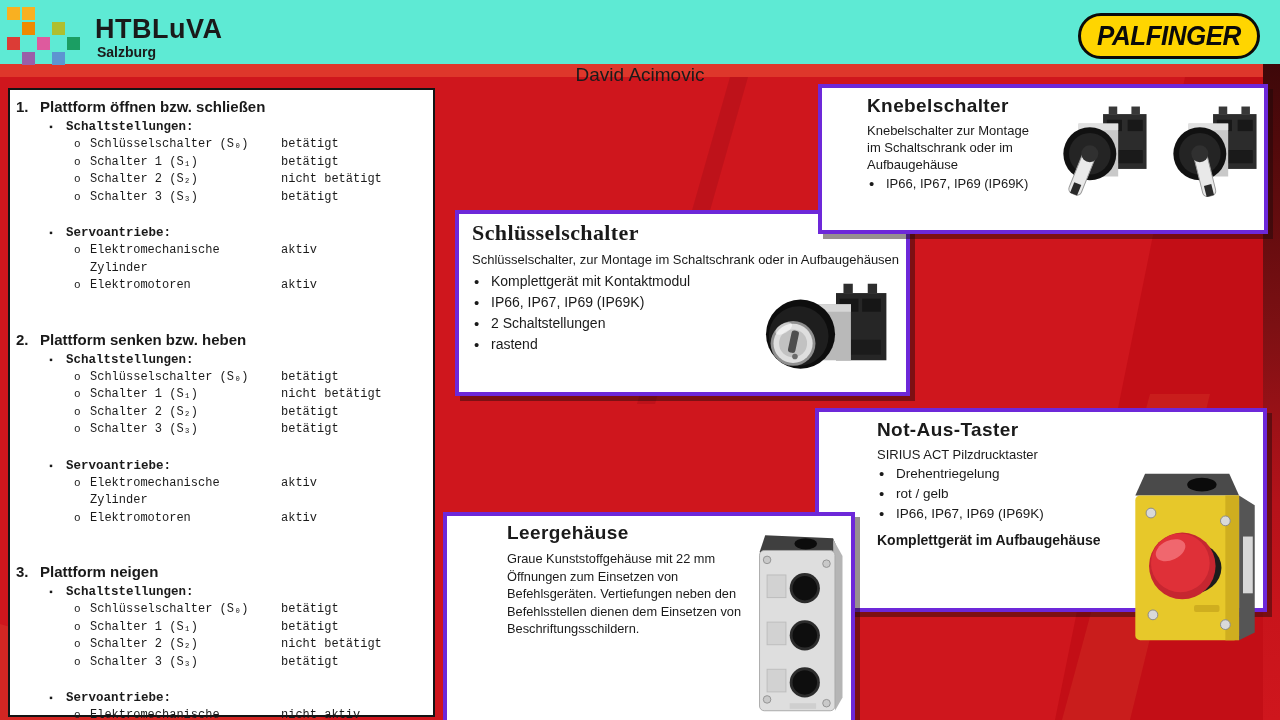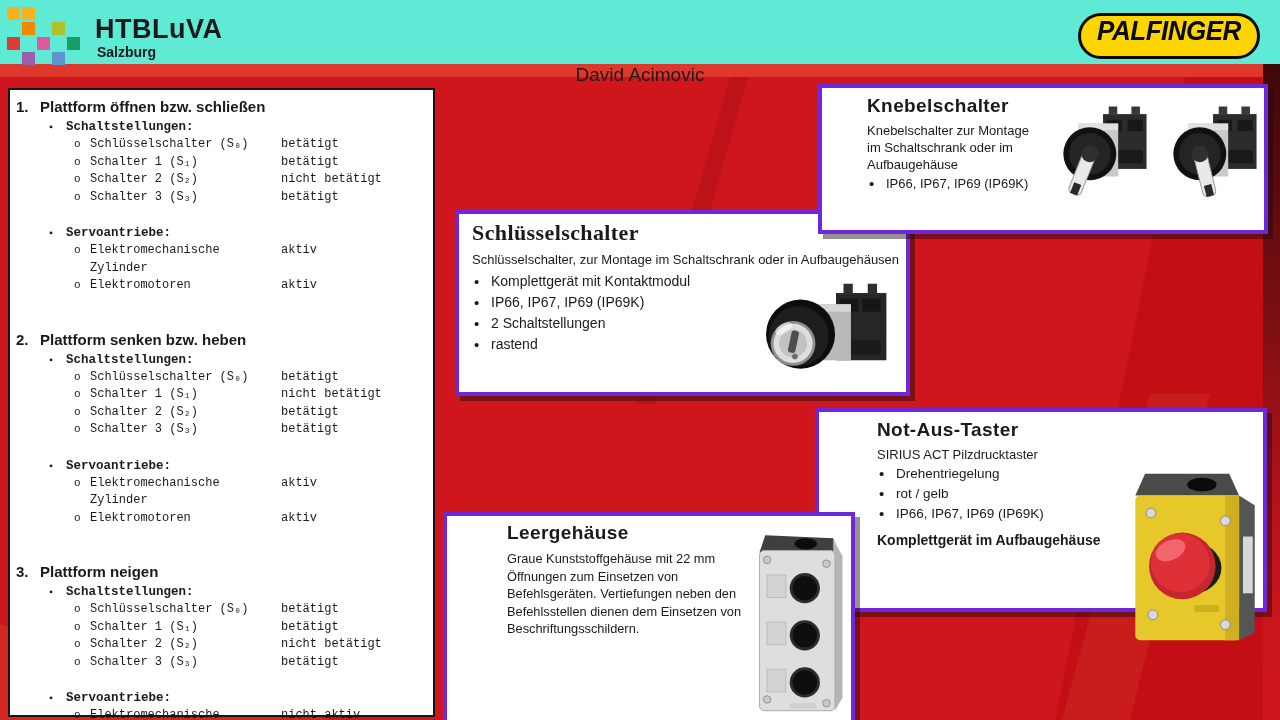--- a/index.html
+++ b/index.html
@@ -14,21 +14,21 @@
   .right-strip{position:absolute;left:1263px;top:0;width:17px;height:720px;z-index:1;
     background:linear-gradient(#2e0708 0%,#51090b 20%,#7c1013 45%,#b5121a 70%,#c8141b 85%,#cf161d 100%);}
   
   .header{position:absolute;left:0;top:0;width:1280px;height:64px;background:#5eead4;z-index:2;}
   .mosaic{position:absolute;left:7px;top:7px;display:grid;
     grid-template-columns:repeat(5,13px);grid-template-rows:repeat(4,13px);gap:2px;}
   .school-name{position:absolute;left:95px;top:14px;font-size:27px;font-weight:bold;color:#1a1a1a;letter-spacing:0.5px;}
   .school-city{position:absolute;left:97px;top:44px;font-size:14px;font-weight:bold;color:#1a1a1a;}
   .author{position:absolute;left:0;right:0;top:25px;text-align:center;font-size:19px;color:#1a1a1a;margin-top:39px;}
   .palfinger{position:absolute;left:1078px;top:13px;width:176px;height:40px;background:#FFD500;
-    border:3px solid #0a0a0a;border-radius:26px;display:flex;justify-content:center;}
+    border:3px solid #0a0a0a;border-radius:26px;display:flex;align-items:center;justify-content:center;}
   .palfinger span{font-size:26px;font-weight:bold;font-style:italic;color:#0a0a0a;letter-spacing:-0.5px;transform:scaleY(1.05);}
   .red-line{position:absolute;left:0;top:64px;width:1280px;height:13px;background:#DE372B;z-index:1;}
   
   .panel{position:absolute;left:8px;top:88px;width:427px;height:629px;background:#fff;
     border:2px solid #141414;z-index:3;box-sizing:border-box;padding-top:7px;color:#1a1a1a;}
   .sec-head{display:flex;font-weight:bold;font-size:15px;line-height:19px;margin-bottom:3px;}
   .sec-num{width:24px;padding-left:6px;}
   .group{margin-top:0;font-family:Liberation Mono, monospace;}
   .group-label{display:flex;font-weight:bold;font-size:12.5px;line-height:17px;padding-left:38px;margin-top:3px;}
   .b-sq{width:18px;}

